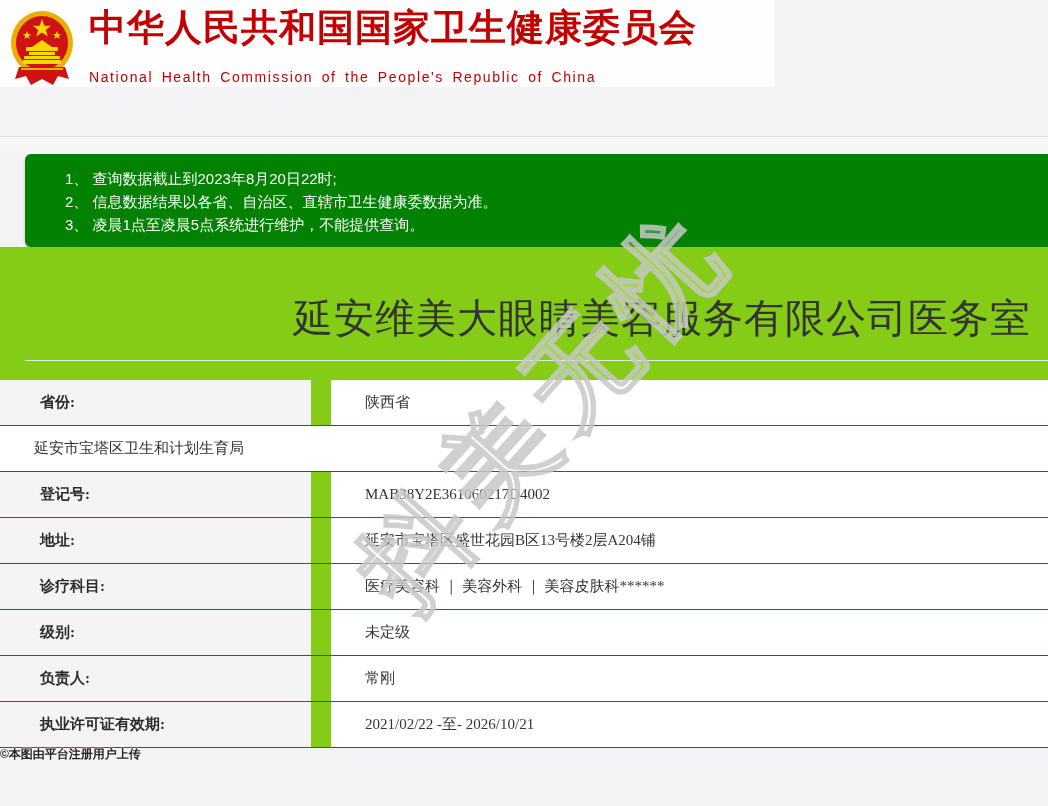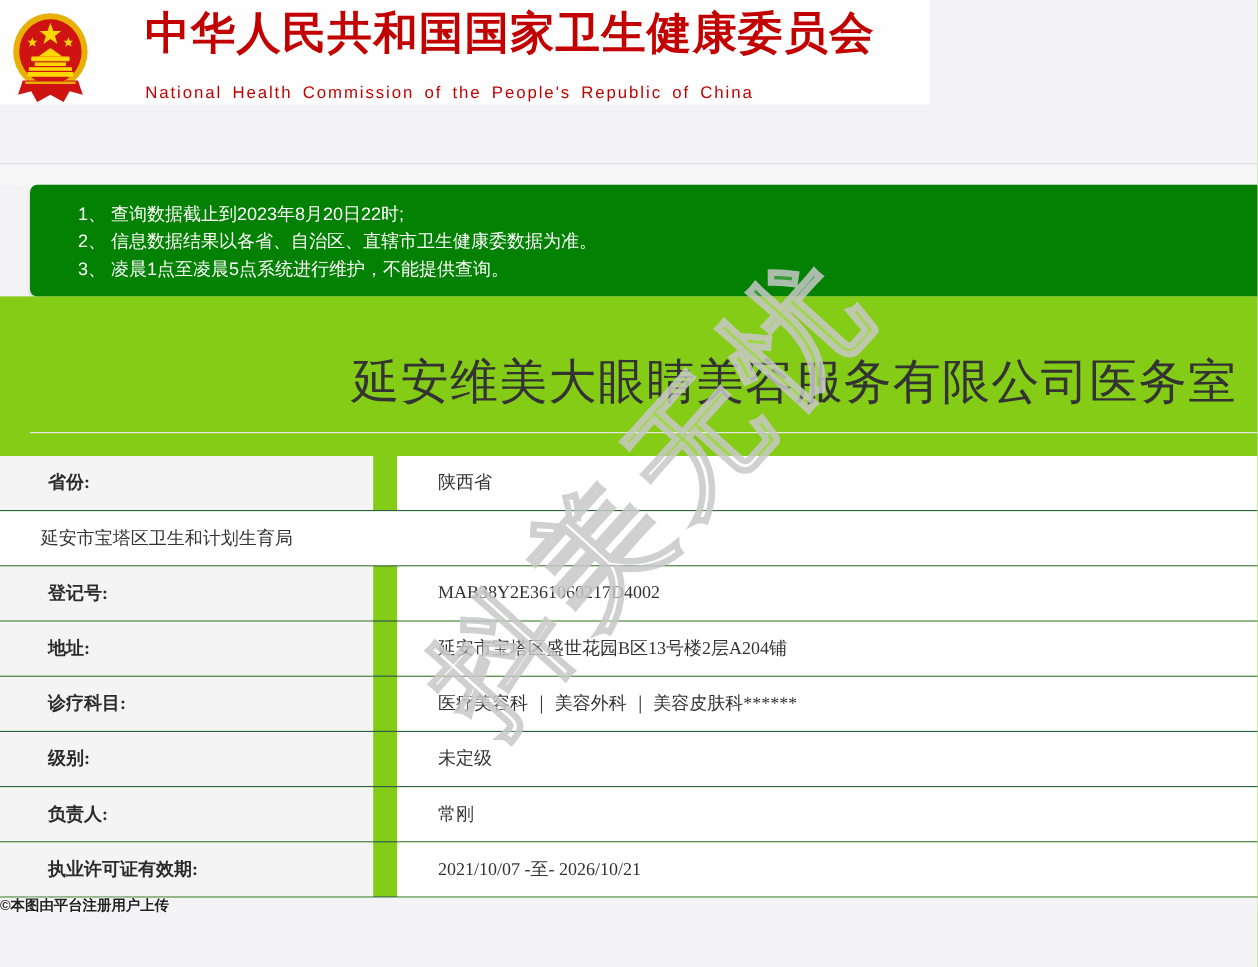--- a/index.html
+++ b/index.html
@@ -8,21 +8,21 @@
     font-family:"Liberation Sans","DejaVu Sans",sans-serif;
     background:#f3f3f5;
     position:relative;
     color:#333;
   }
 
   
   .header-band { height:87px; background:#f3f3f5; position:relative; }
   .header-card {
     position:absolute; left:0; top:0; width:775px; height:87px;
-    background:#fefefe; display:flex; align-items:center;gap:32px;
+    background:#fefefe; display:flex; align-items:center;
   }
   .emblem { width:66px; height:76px; margin:6px 4px 0 9px; flex:0 0 auto; }
   .header-titles { margin-left:10px; padding-top:4px; }
   .header-title-cn {
     color:#c30000; font-weight:bold; font-size:37px; letter-spacing:1px;
     line-height:42px; white-space:nowrap;
   }
   .header-title-en {
     color:#c30000; font-weight:normal; font-size:14px; letter-spacing:1.6px;
     word-spacing:3px; margin-top:20px; white-space:nowrap;
@@ -149,21 +149,21 @@
     <div class="info-row">
       <div class="info-label">级别:</div>
       <div class="info-value">未定级</div>
     </div>
     <div class="info-row">
       <div class="info-label">负责人:</div>
       <div class="info-value">常刚</div>
     </div>
     <div class="info-row">
       <div class="info-label">执业许可证有效期:</div>
-      <div class="info-value">2021/10/07 -至- 2026/10/21</div>
+      <div class="info-value">2021/02/22 -至- 2026/10/21</div>
     </div>
   </div>
 </div>
 
 <div class="footer-strip">
   <div class="copyright">©本图由平台注册用户上传</div>
 </div>
 
 <div class="watermark">
   <span>抖美无忧</span>

